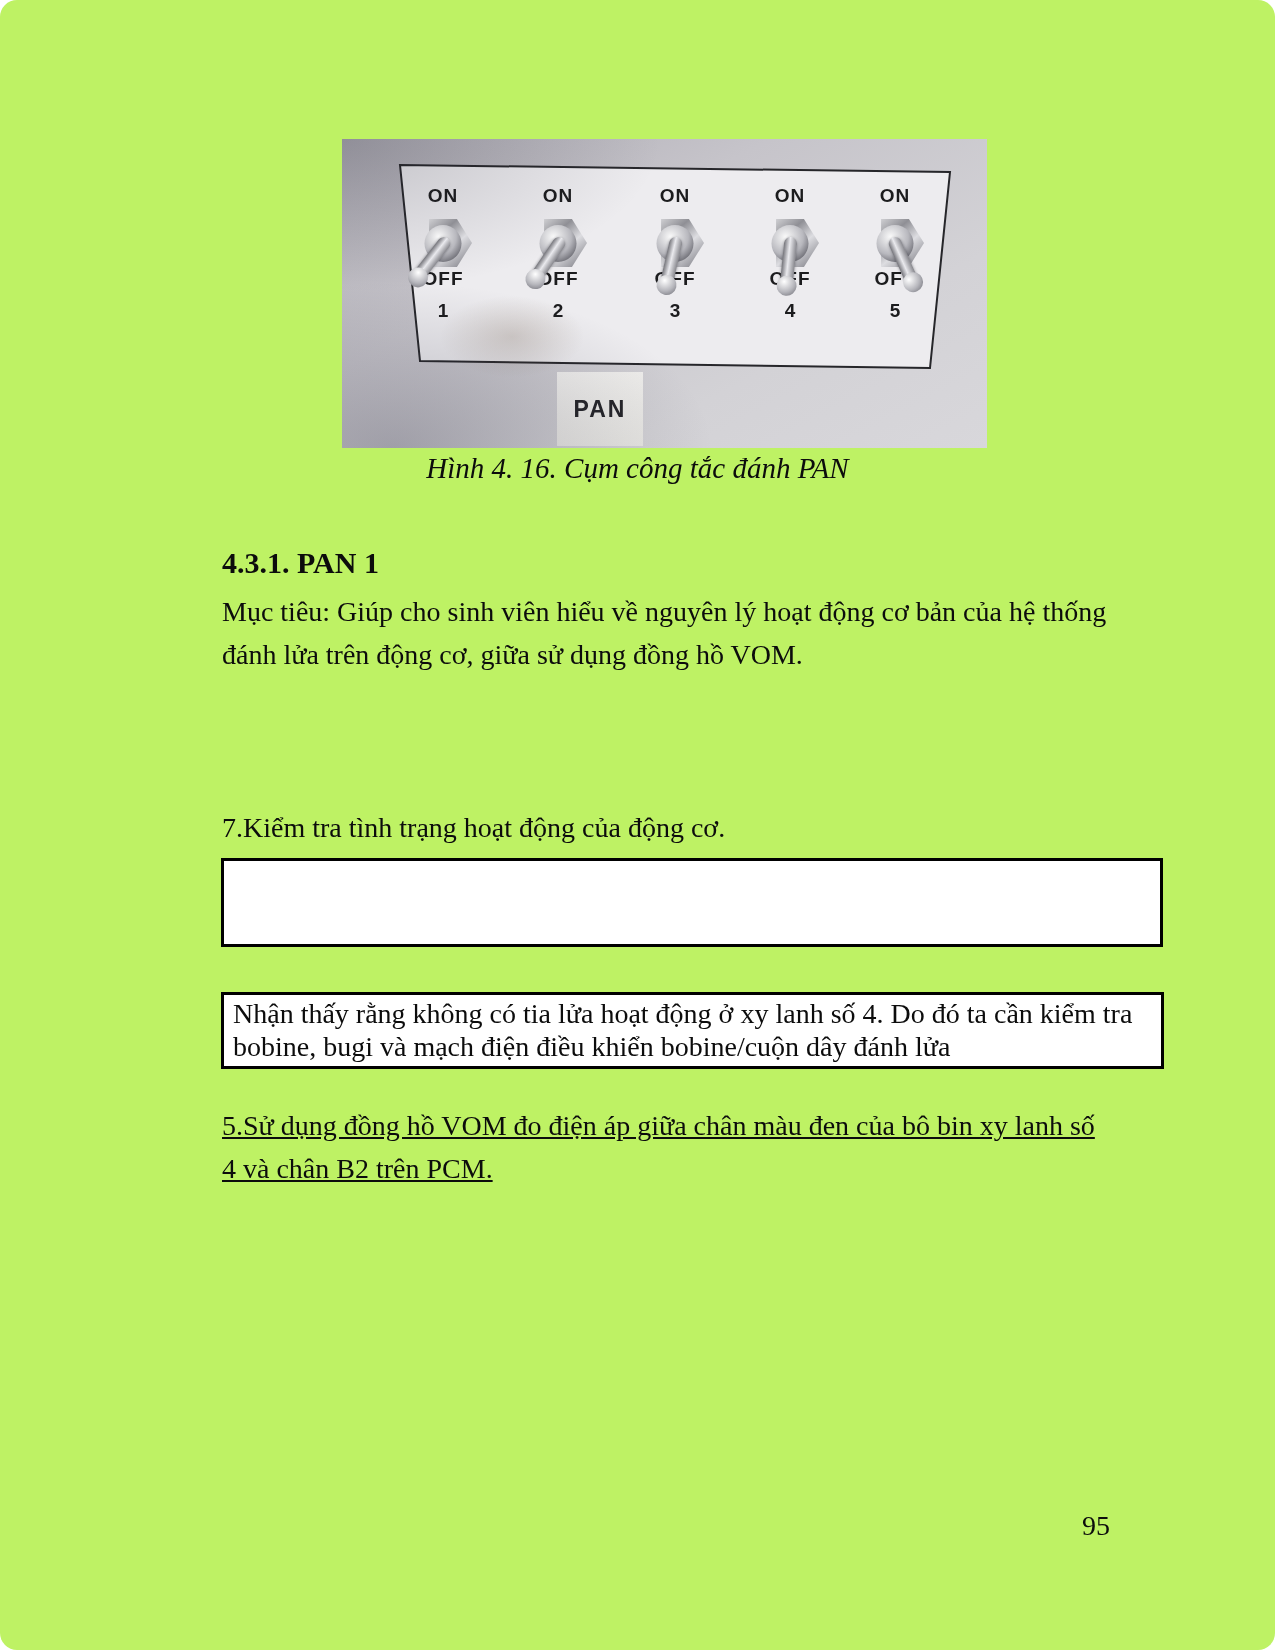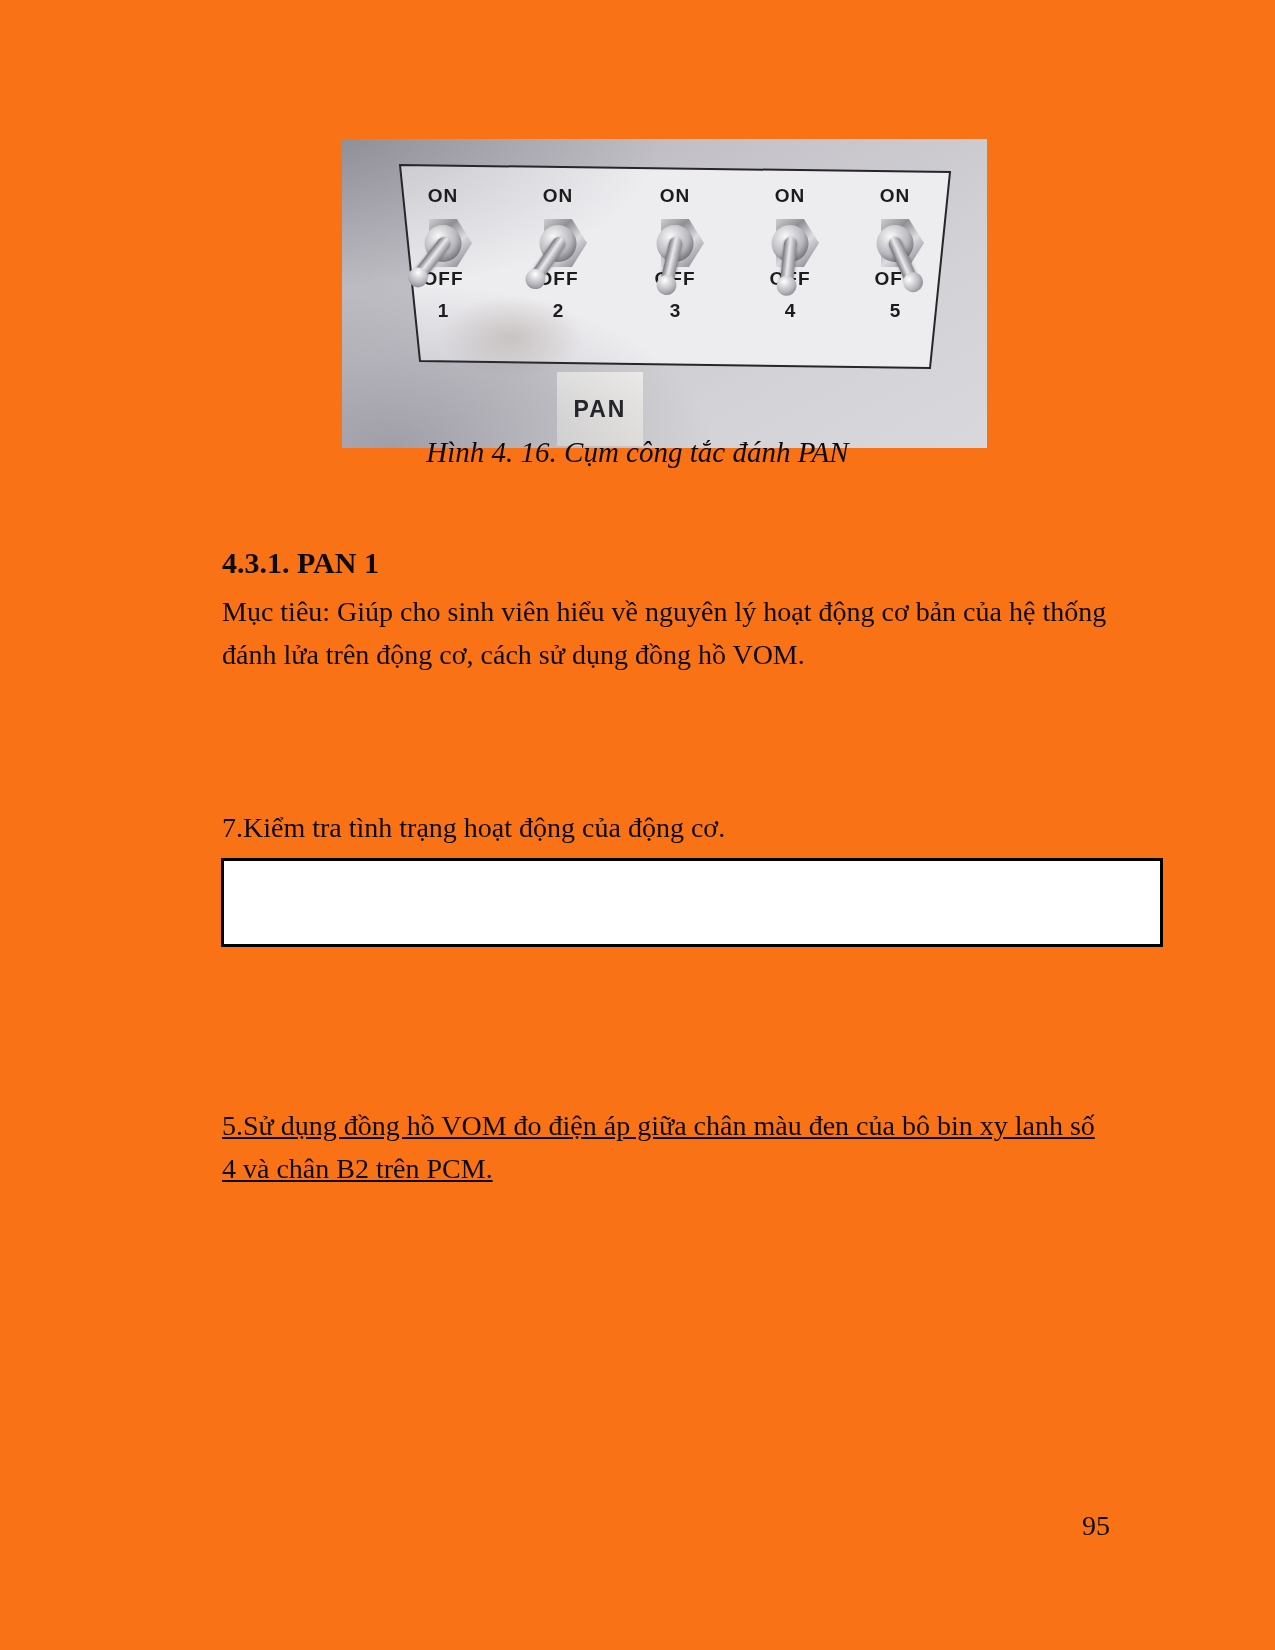--- a/index.html
+++ b/index.html
@@ -1,18 +1,18 @@
 <!DOCTYPE html>
 <html><head>
 <meta charset="utf-8">
 <style>
   html,body { margin:0; padding:0; background:#ffffff; }
   .page {
-    position:relative; width:1275px; height:1650px; background:#f97316;
-    font-family:"Liberation Serif", serif; color:#0c0c0c; overflow:hidden;
+    position:relative; width:1275px; height:1650px; background:#bef264;
+    font-family:"Liberation Serif", serif; color:#0c0c0c; overflow:hidden;border-radius:17px;
   }
 
   
   .photo {
     position:absolute; left:342px; top:139px; width:645px; height:309px;
     background:linear-gradient(152deg,#aeacb4 0%,#c6c4ca 35%,#d3d2d6 70%,#d8d7db 100%);
     overflow:hidden;
   }
   .photo .vignette {
     position:absolute; inset:0; pointer-events:none;
@@ -64,21 +64,21 @@
   .pan-label {
     position:absolute; left:215px; top:233px; width:86px; height:74px;
     background:linear-gradient(170deg,#f1f0ee,#e9e8e4);
     display:flex; align-items:center; justify-content:center;
     font-family:"Liberation Sans", sans-serif; font-weight:bold; font-size:23px;
     letter-spacing:2px; color:#242428;
   }
 
   
   .caption {
-    position:absolute; left:0; top:436px; width:1275px; text-align:center;
+    position:absolute; left:0; top:452px; width:1275px; text-align:center;
     font-style:italic; font-size:29px;
   }
   .h1 { position:absolute; left:222px; top:504px; font-size:30px; font-weight:bold; }
   .h2 { position:absolute; left:222px; top:546px; font-size:30px; font-weight:bold; }
   .body-par { position:absolute; left:222px; width:892px; font-size:28px; line-height:43px; }
   .p-objective { top:590px; }
   .step { position:absolute; left:222px; font-size:28px; line-height:43px; white-space:nowrap; }
   .st1 { top:675px; } .st2 { top:720px; } .st3 { top:762px; } .st4 { top:806px; }
   .answer-box {
     position:absolute; left:221px; top:858px; width:942px; height:89px;
@@ -158,22 +158,25 @@
       <div class="sw-num">5</div>
     </div>
 
     <div class="pan-label">PAN</div>
     <div class="vignette"></div>
   </div>
 
   <div class="caption">Hình 4. 16. Cụm công tắc đánh PAN</div>
   <div class="h2">4.3.1. PAN 1</div>
 
-  <div class="body-par p-objective">Mục tiêu: Giúp cho sinh viên hiểu về nguyên lý hoạt động cơ bản của hệ thống đánh lửa trên động cơ, cách sử dụng đồng hồ VOM.</div>
+  <div class="body-par p-objective">Mục tiêu: Giúp cho sinh viên hiểu về nguyên lý hoạt động cơ bản của hệ thống đánh lửa trên động cơ, giữa sử dụng đồng hồ VOM.</div>
   <div class="step st4">7.Kiểm tra tình trạng hoạt động của động cơ.</div>
 
   <div class="answer-box"></div>
 
+  <div class="note-box">
+    <span>Nhận thấy rằng không có tia lửa hoạt động ở xy lanh số 4. Do đó ta cần kiểm tra bobine, bugi và mạch điện điều khiển bobine/cuộn dây đánh lửa</span>
+  </div>
 
   <div class="body-par p-step5">5.Sử dụng đồng hồ VOM đo điện áp giữa chân màu đen của bô bin xy lanh số 4 và chân B2 trên PCM.</div>
 
   <div class="page-num">95</div>
 </div>
 
 </body></html>

